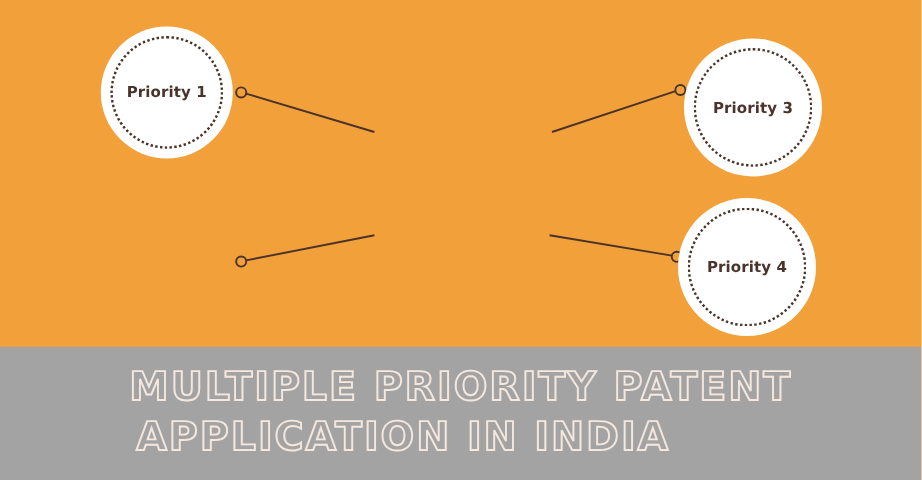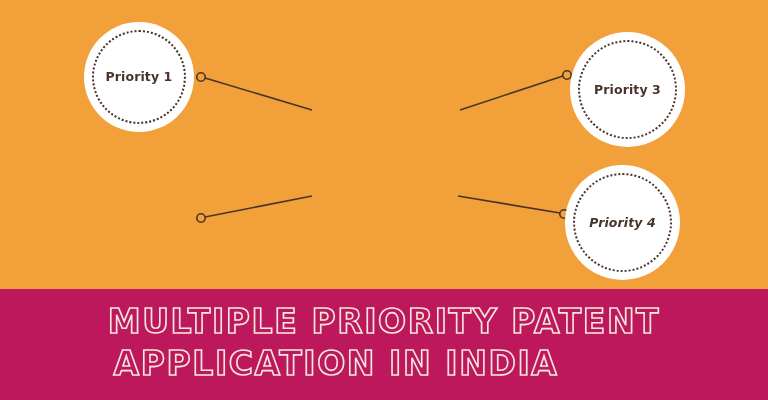--- a/index.html
+++ b/index.html
@@ -77,33 +77,33 @@
     font-size: 19px;
     font-weight: 700;
     line-height: 1.3;
     white-space: normal;
     letter-spacing: 0.2px;
   }
 
   #node-p1 { left: 84px;  top: 22px;  width: 110px; height: 110px; }
   #node-p2 { left: 84px;  top: 165px; width: 110px; height: 110px; }
   #node-p3 { left: 570px; top: 32px;  width: 115px; height: 115px; }
-  #node-p4 { left: 565px; top: 165px; width: 115px; height: 115px; font-style: italic; }
+  #node-p4 { left: 565px; top: 165px; width: 115px; height: 115px; }
 
   
   #node-p3, #node-p4 { }
 
   
   #band {
     position: absolute;
     left: 0;
     top: 289px;
     width: 768px;
     height: 111px;
-    background: #be185d;
+    background: #a3a3a3;
   }
   #title-block {
     position: absolute;
     left: 0;
     top: 12px;
     width: 768px;
     text-align: center;
   }
   .title-line {
     font-family: "DejaVu Sans", sans-serif;

